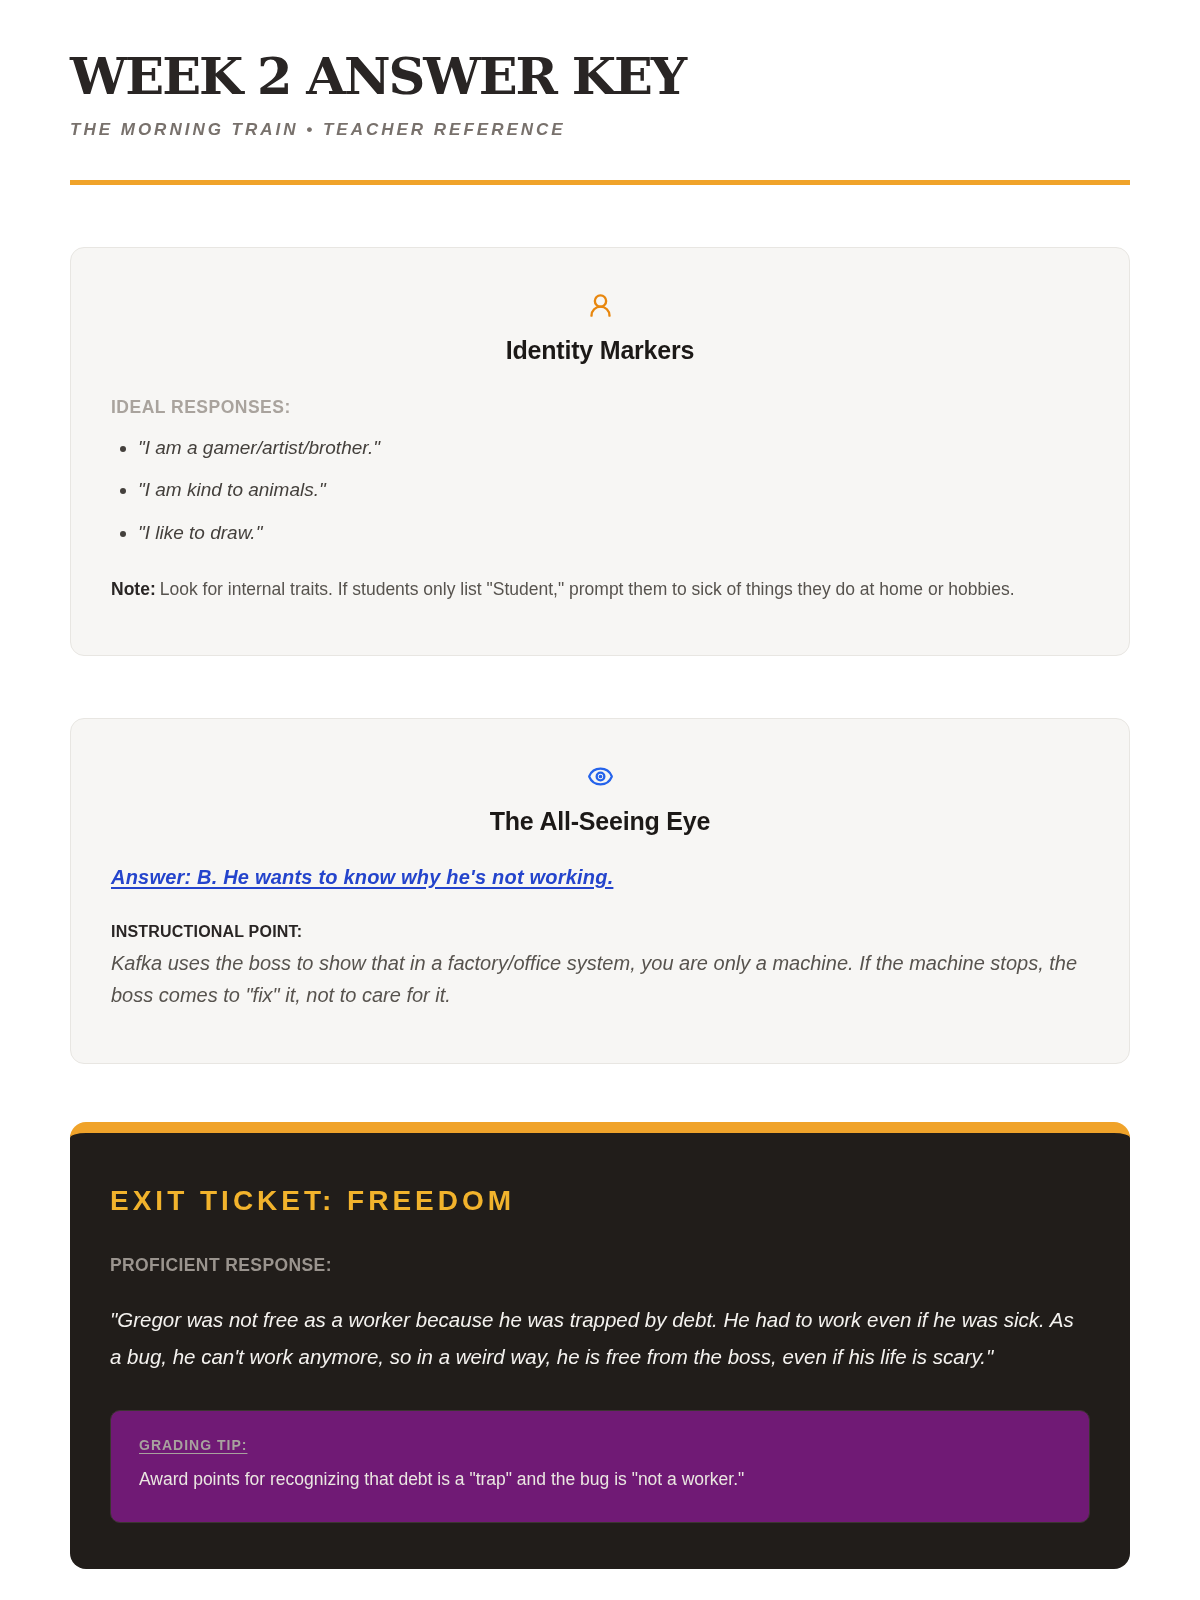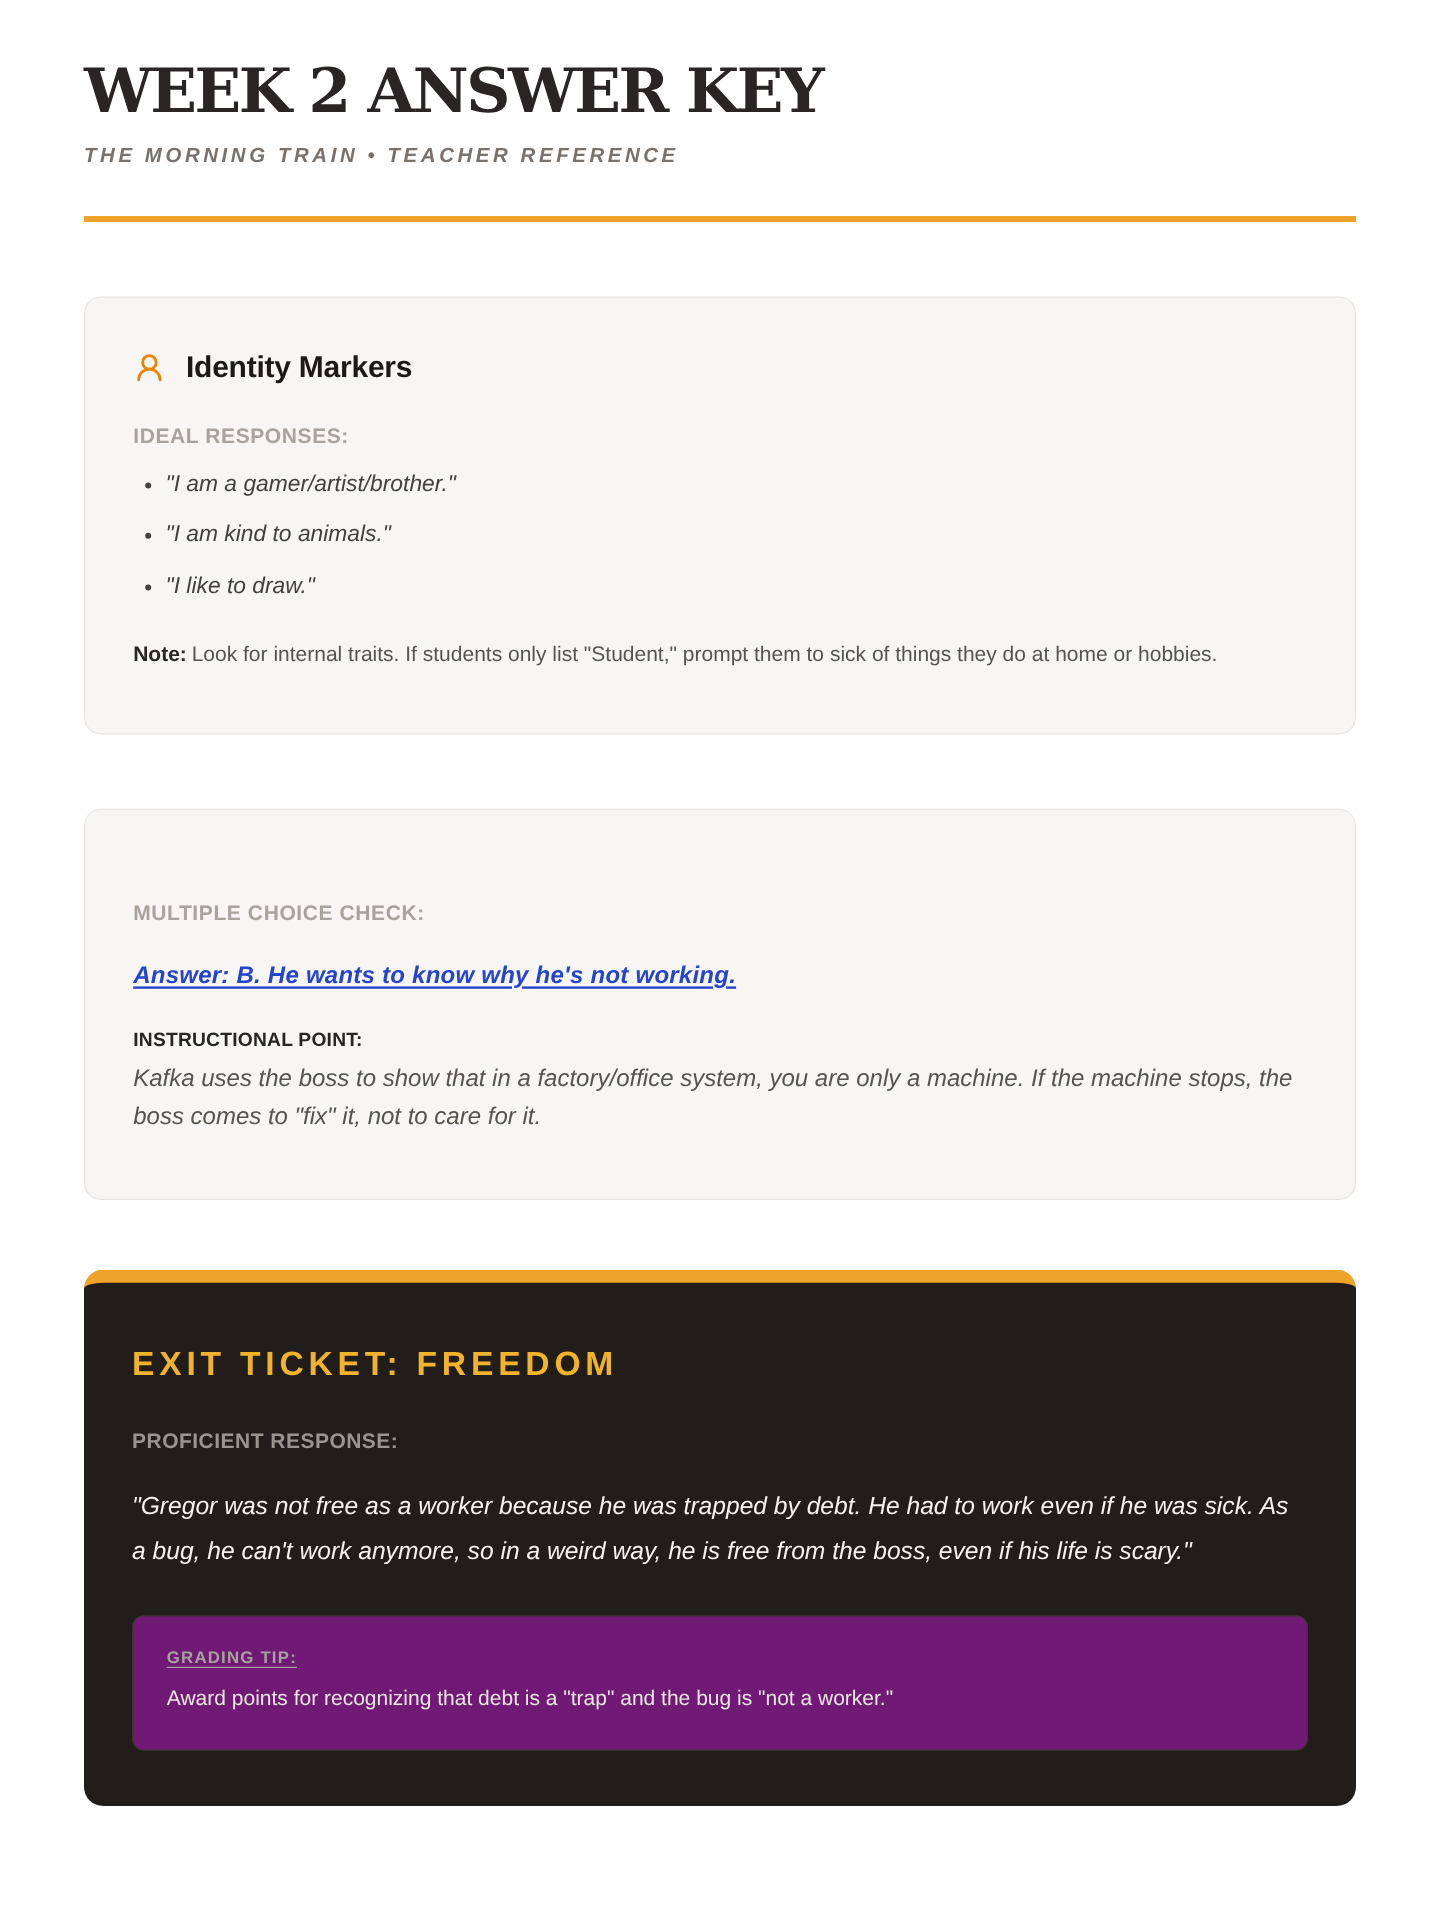--- a/index.html
+++ b/index.html
@@ -44,20 +44,21 @@
     margin-top: 62px;
     background: #F7F6F4;
     border: 1px solid #E8E6E2;
     border-radius: 14px;
     padding: 44px 40px 52px;
   }
   .card-header {
     display: flex;
     align-items: center;
     gap: 17px;
+    flex-direction: column;
   }
   .card-header svg { display: block; }
   .card-title {
     font-size: 25px;
     font-weight: 700;
     color: #1C1917;
     letter-spacing: -0.2px;
   }
   .section-label {
     margin-top: 32px;
@@ -194,21 +195,30 @@
       <li>"I am a gamer/artist/brother."</li>
       <li>"I am kind to animals."</li>
       <li>"I like to draw."</li>
     </ul>
     <p class="note-para">
       <span class="note-label">Note:</span><span>Look for internal traits. If students only list "Student," prompt them to sick of things they do at home or hobbies.</span>
     </p>
   </section>
 
   <section class="card">
-    <div class="section-label">MULTIPLE CHOICE CHECK:</div>
+    <div class="card-header">
+      <span>
+        <svg width="27" height="27" viewBox="0 0 24 24" fill="none" stroke="#2563EB" stroke-width="2.1" stroke-linecap="round" stroke-linejoin="round">
+          <path d="M2.062 12.348a1 1 0 0 1 0-.696 10.75 10.75 0 0 1 19.876 0 1 1 0 0 1 0 .696 10.75 10.75 0 0 1-19.876 0"></path>
+          <circle cx="12" cy="12" r="3.4"></circle>
+          <circle cx="12" cy="12" r="0.6" fill="#2563EB"></circle>
+        </svg>
+      </span>
+      <h2 class="card-title">The All-Seeing Eye</h2>
+    </div>
     <div>
       <span class="answer-line">Answer: B. He wants to know why he's not working.</span>
     </div>
     <div class="point-label">INSTRUCTIONAL POINT:</div>
     <p class="point-text">Kafka uses the boss to show that in a factory/office system, you are only a machine. If the machine stops, the boss comes to "fix" it, not to care for it.</p>
   </section>
 
   <section class="dark-card">
     <h2 class="exit-title">EXIT TICKET: FREEDOM</h2>
     <div class="dark-label">PROFICIENT RESPONSE:</div>

